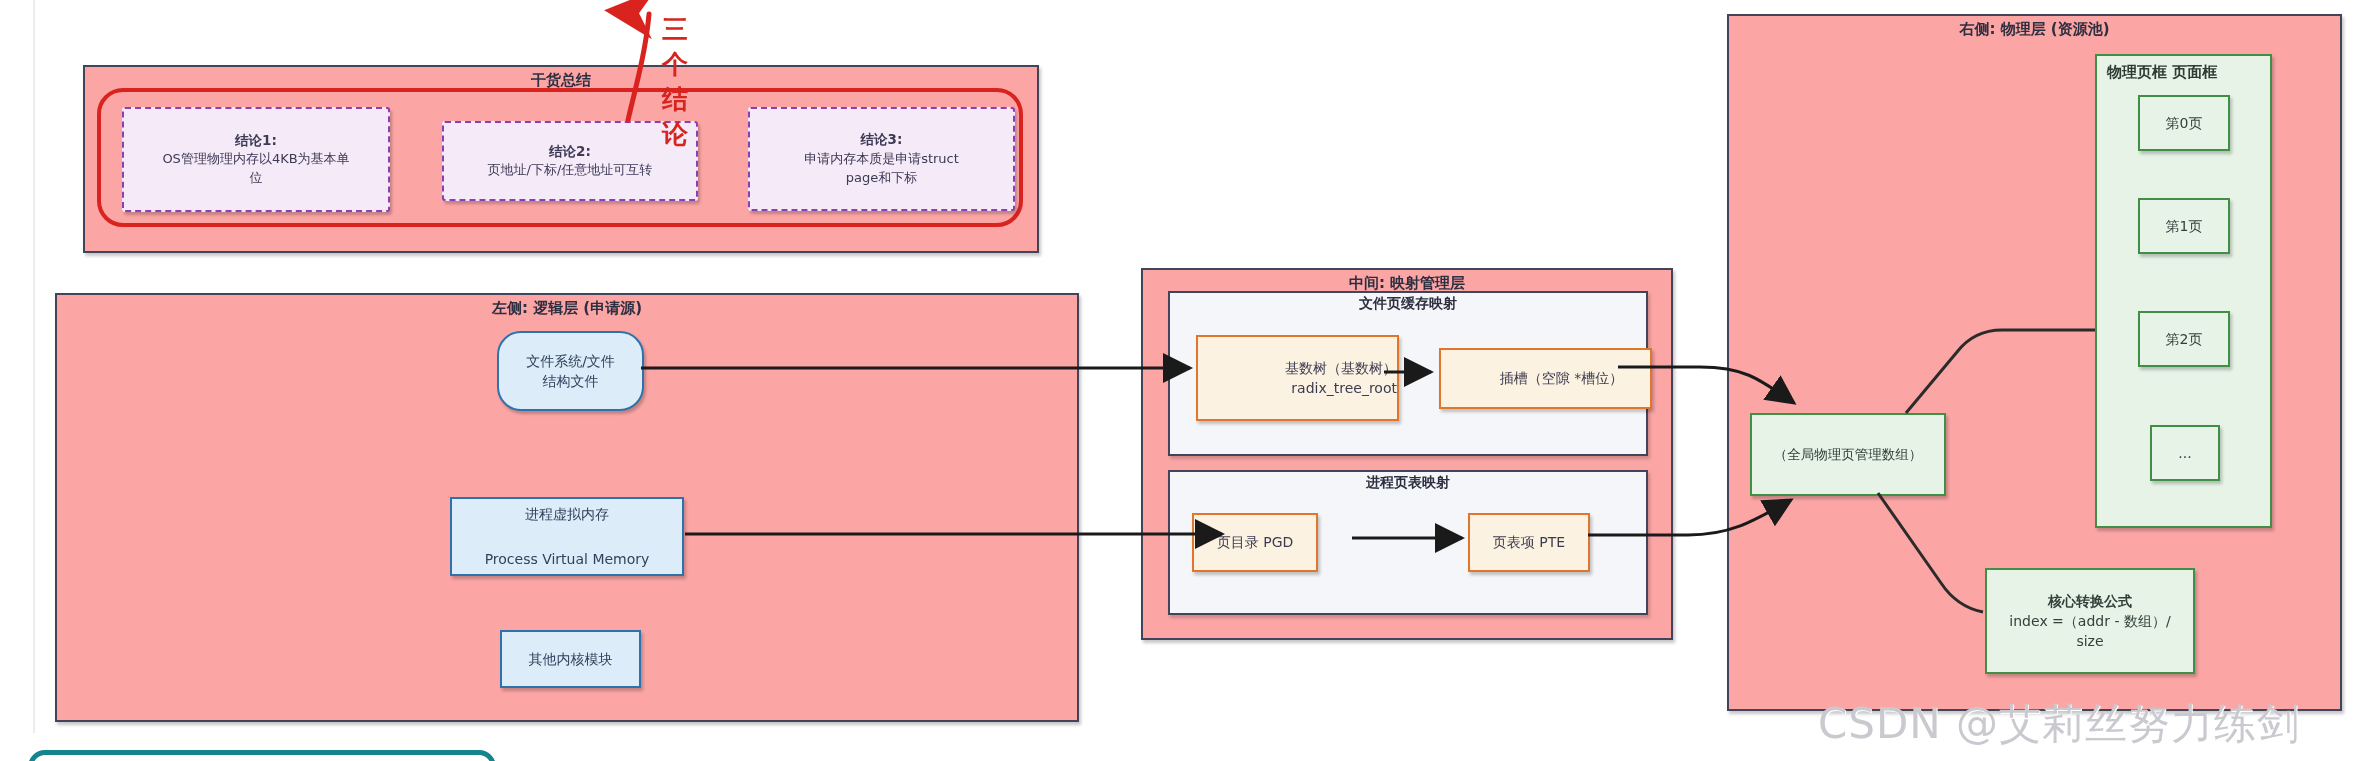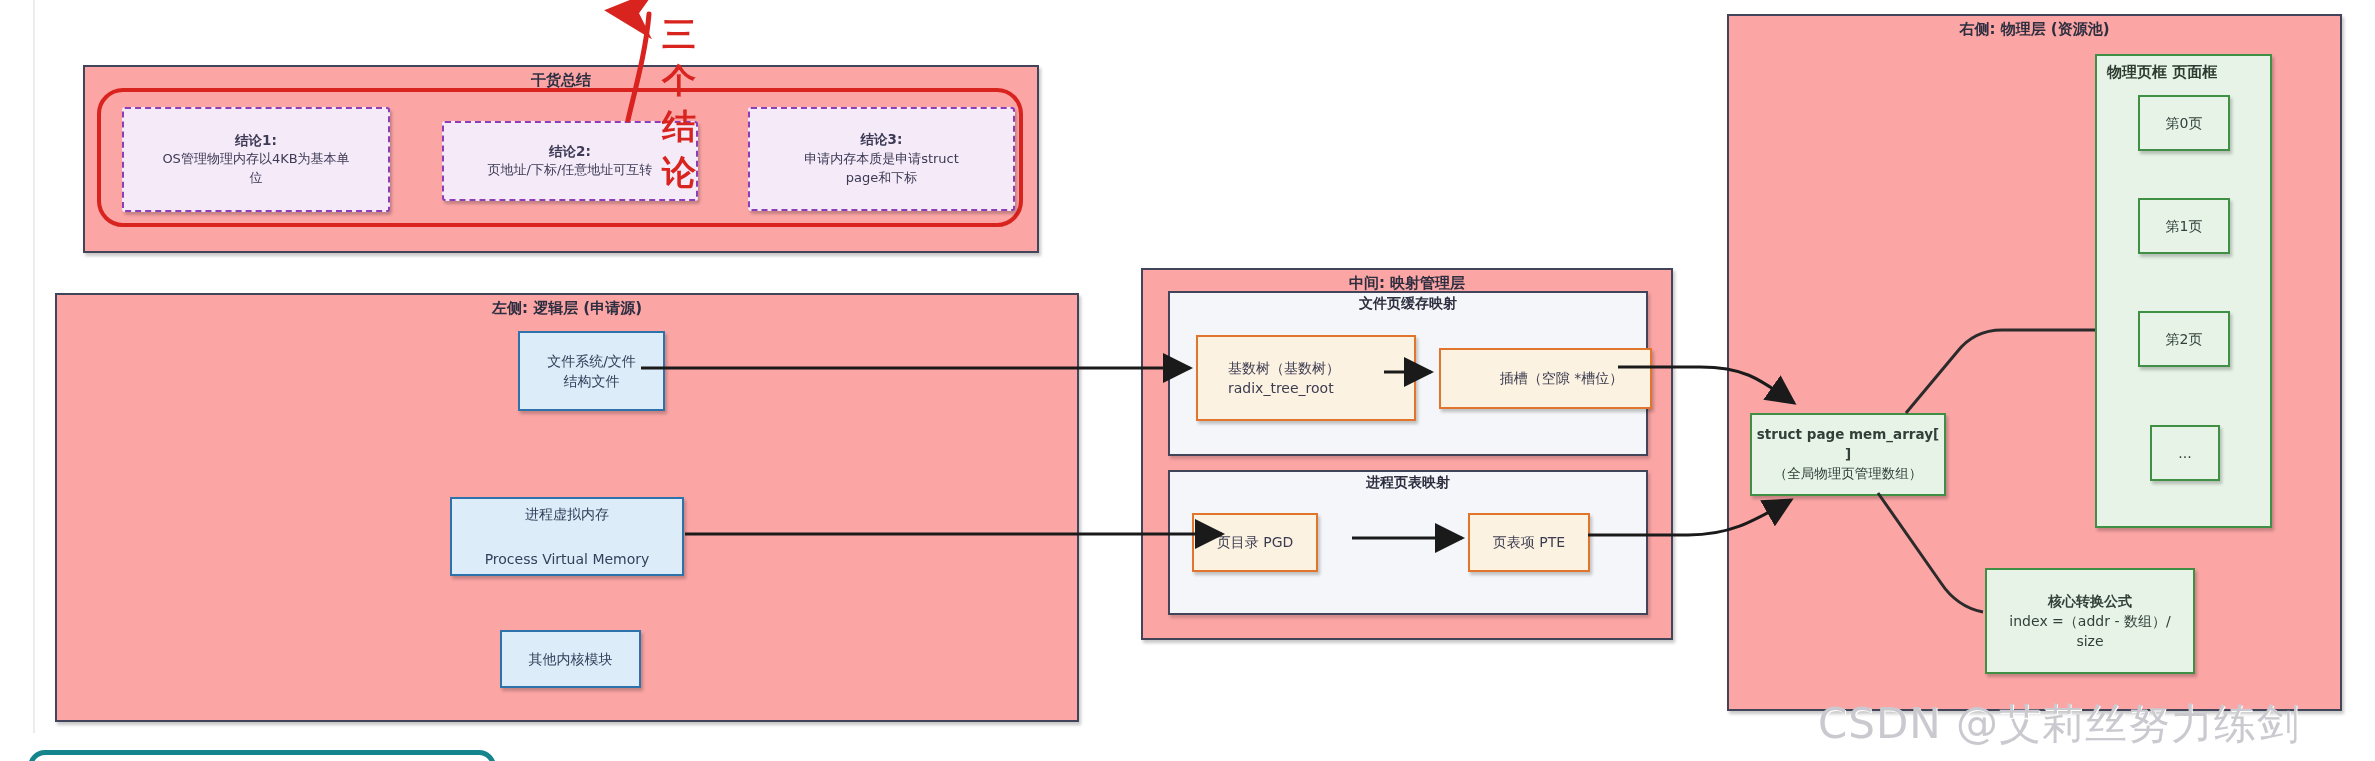--- a/index.html
+++ b/index.html
@@ -26,29 +26,29 @@
     position:absolute;display:flex;flex-direction:column;align-items:center;justify-content:center;
     text-align:center;font-size:14px;line-height:1.45;
     box-shadow:2px 3px 3px rgba(0,0,0,0.22);
   }
   .node .b{font-weight:bold;}
   .purple{background:#f5eaf8;border:2px dashed #8d3db8;color:#3d3a55;font-size:13px;border-radius:3px;}
   .purple .b{font-size:13.5px;}
   .blue{background:#dcedf9;border:2px solid #2e72ab;color:#33415c;}
   .orange{background:#fcf2e2;border:2px solid #e1752c;color:#3c3c50;}
   .green{background:#e7f3e7;border:2px solid #3f9044;color:#31413a;}
-  .radix-left{align-items:flex-start;text-align:left;padding-left:30px;}
+  .radix-left{align-items:flex-end;text-align:left;padding-left:13px;}
   .pool-title{position:absolute;left:10px;top:6px;font-size:15px;font-weight:bold;color:#2d3b30;}
   
   .red-rect{
     position:absolute;left:97px;top:88px;width:918px;height:131px;
     border:4px solid #d8231f;border-radius:26px;
   }
   .red-note{
-    position:absolute;left:662px;top:12px;font-size:34px;font-weight:bold;color:#d8231f;
+    position:absolute;left:662px;top:12px;font-size:26px;font-weight:bold;color:#d8231f;
     letter-spacing:2px;
   }
   .watermark{
     position:absolute;left:1818px;top:696px;font-size:42px;color:#c9c9cf;
     text-shadow:1px 1px 0 #ffffff;letter-spacing:1px;white-space:nowrap;
   }
   .teal-pill{
     position:absolute;left:28px;top:750px;width:458px;height:34px;
     border:5px solid #15858d;border-radius:17px;background:#ffffff;
   }
@@ -83,21 +83,21 @@
       <span>申请内存本质是申请struct</span>
       <span>page和下标</span>
     </div>
 
     <div class="red-note">三个结论</div>
 
     <div class="section" style="left:55px;top:293px;width:1020px;height:425px;">
       <div class="section-title">左侧: 逻辑层 (申请源)</div>
     </div>
 
-    <div class="node blue" style="left:518px;top:331px;width:143px;height:76px;">
+    <div class="node blue" style="left:497px;top:331px;width:143px;height:76px;border-radius:24px;">
       <span>文件系统/文件</span>
       <span>结构文件</span>
     </div>
     <div class="node blue" style="left:450px;top:497px;width:230px;height:75px;gap:24px;">
       <span>进程虚拟内存</span>
       <span>Process Virtual Memory</span>
     </div>
     <div class="node blue" style="left:500px;top:630px;width:137px;height:54px;">
       <span>其他内核模块</span>
     </div>
@@ -141,21 +141,20 @@
       <span>第1页</span>
     </div>
     <div class="node green" style="left:2138px;top:311px;width:88px;height:52px;">
       <span>第2页</span>
     </div>
     <div class="node green" style="left:2150px;top:425px;width:66px;height:52px;">
       <span>...</span>
     </div>
 
     <div class="node green" style="left:1750px;top:413px;width:192px;height:79px;font-size:13.5px;">
-      <span class="b">struct page mem_array[ ]</span>
       <span>（全局物理页管理数组）</span>
     </div>
 
     <div class="node green" style="left:1985px;top:568px;width:206px;height:102px;">
       <span class="b">核心转换公式</span>
       <span>index =（addr - 数组）/</span>
       <span>size</span>
     </div>
 
     <div class="watermark">CSDN @艾莉丝努力练剑</div>

